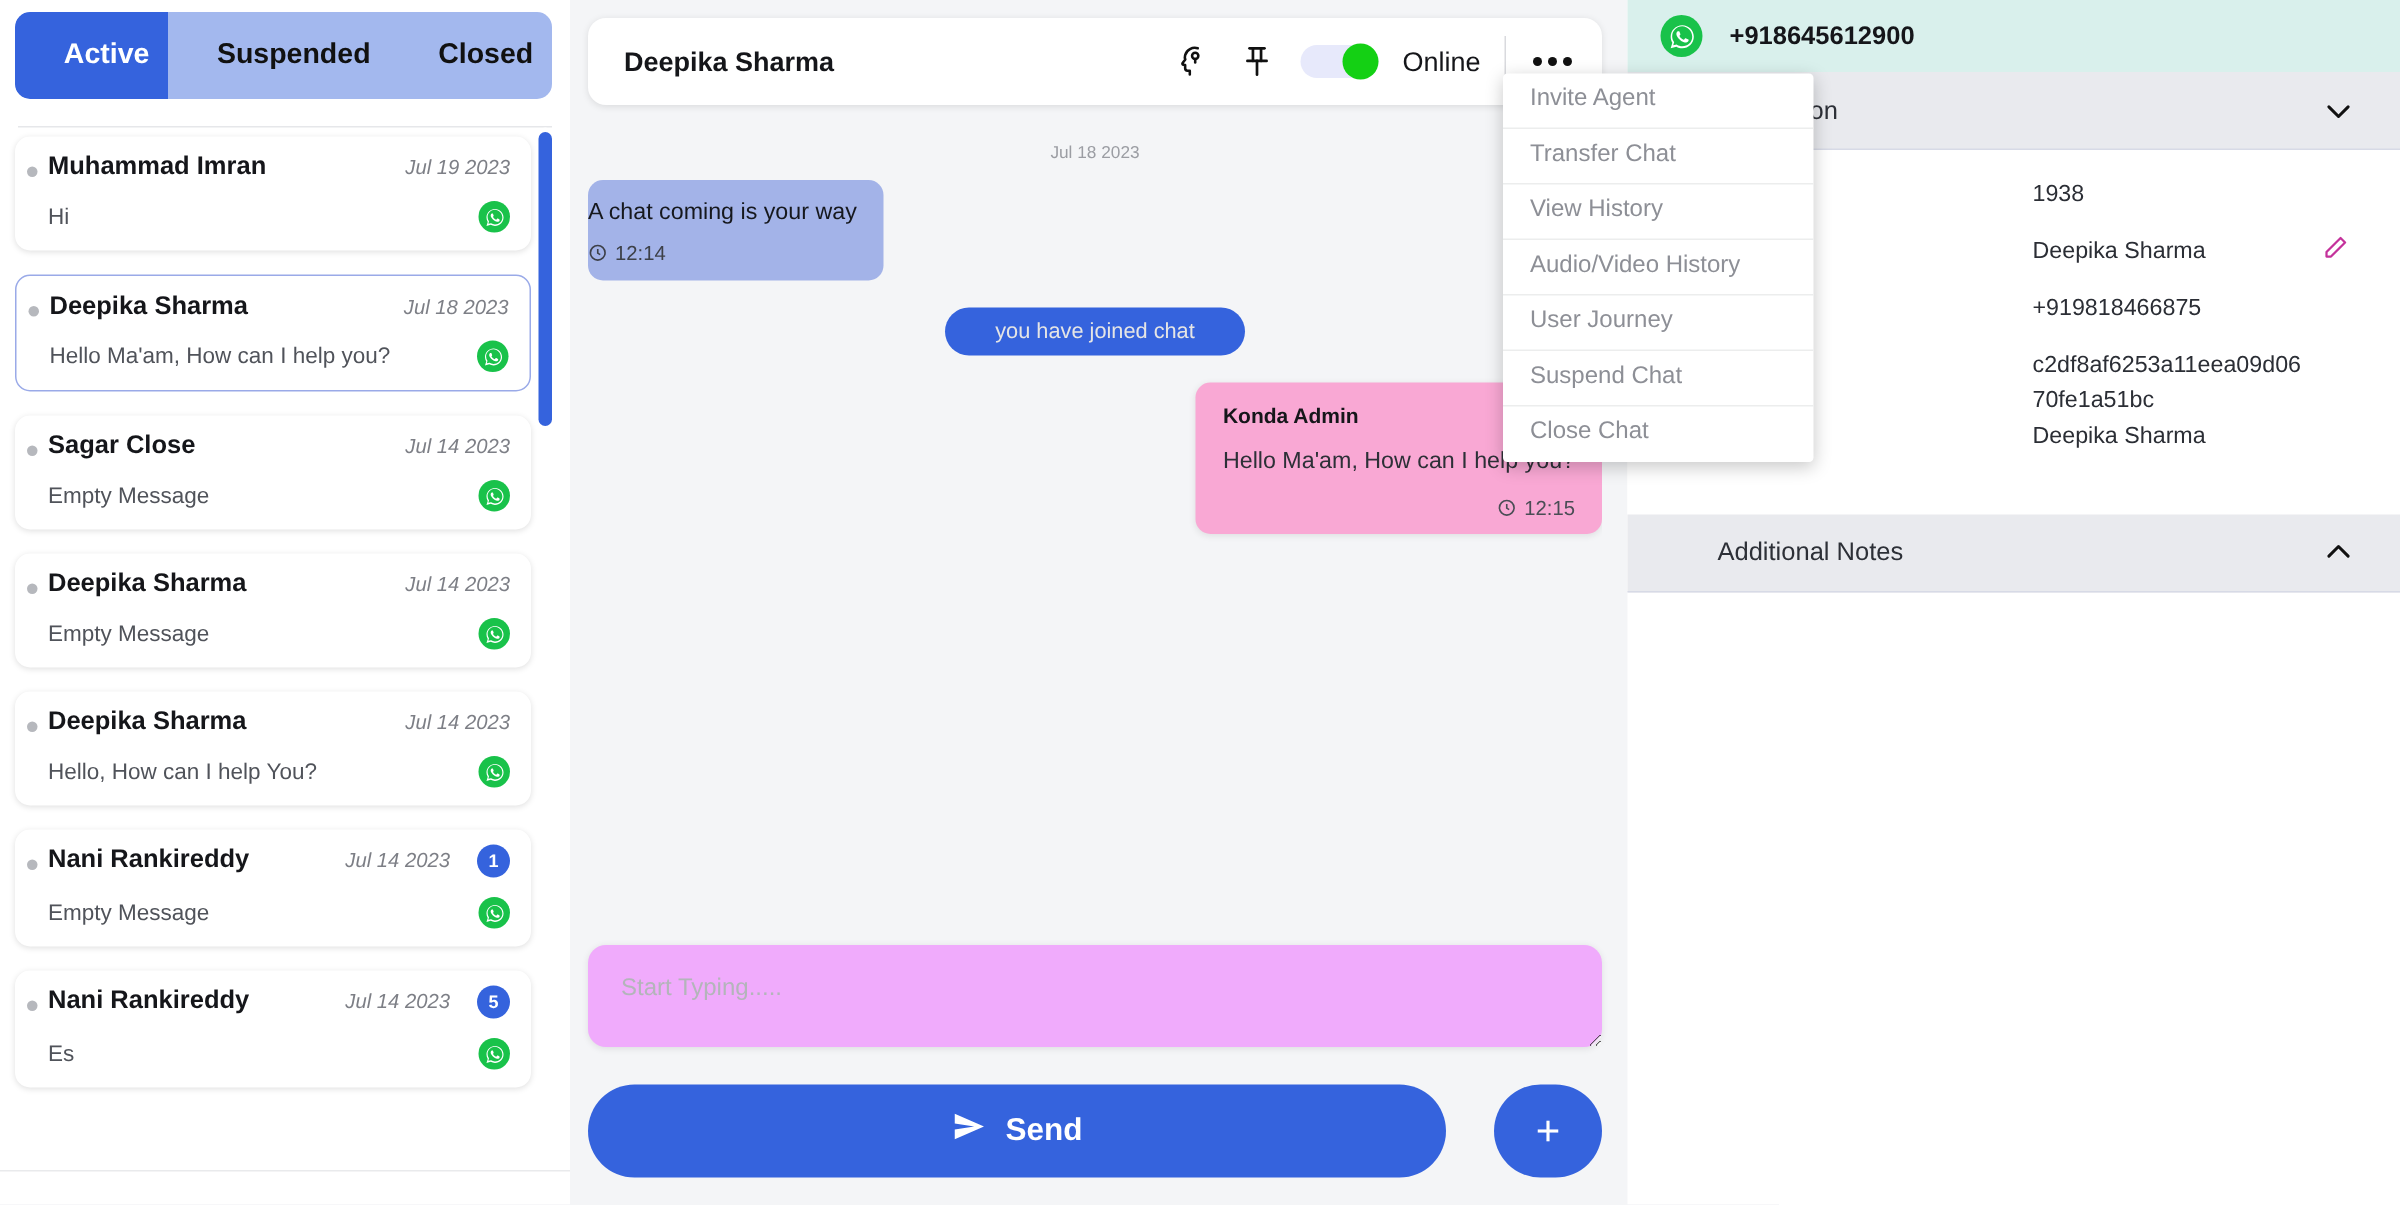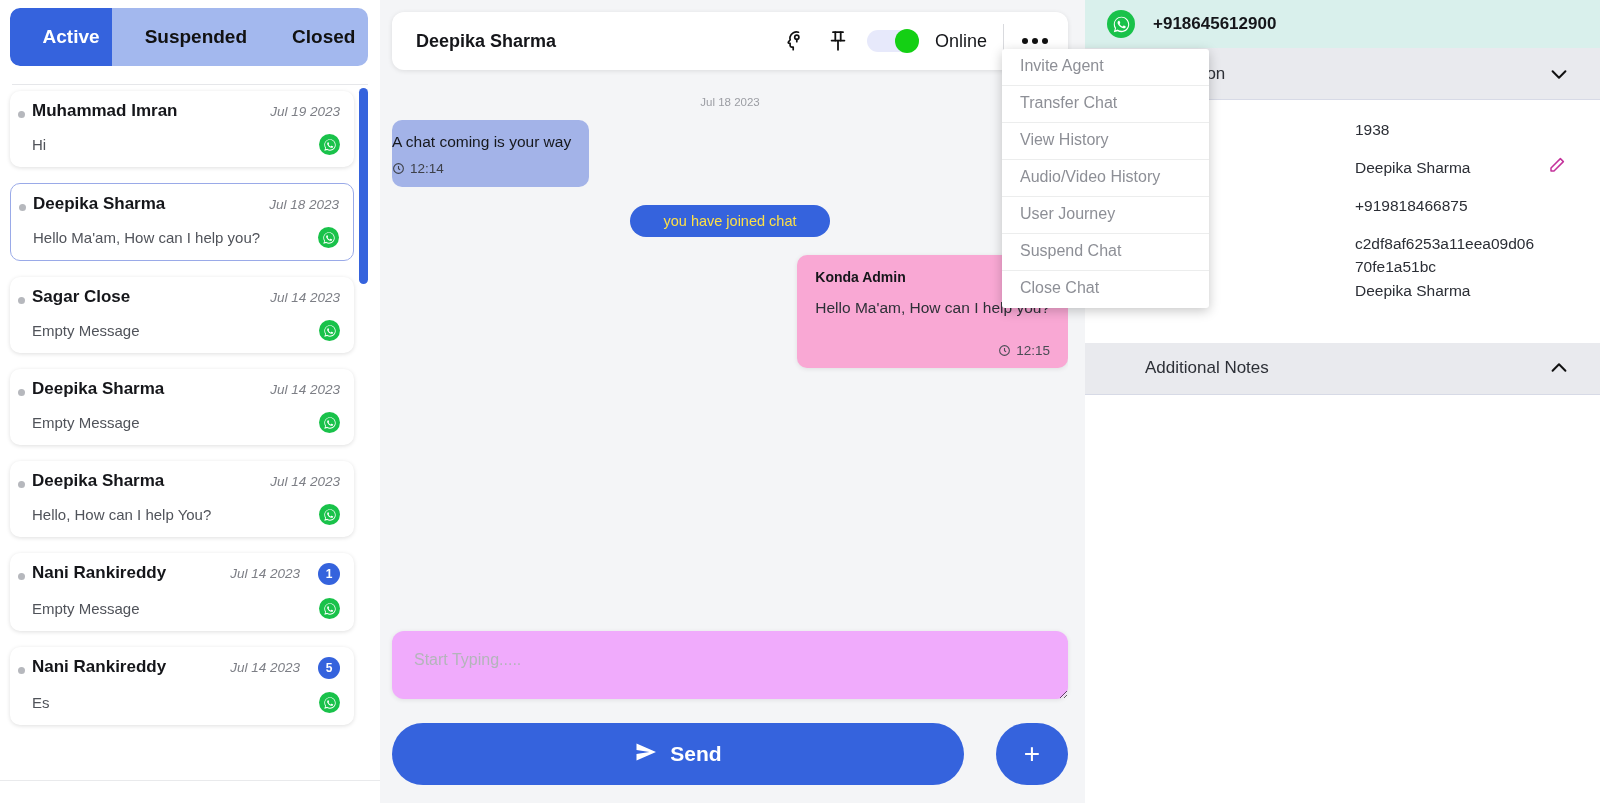--- a/index.html
+++ b/index.html
@@ -157,36 +157,36 @@
     border-radius: 10px;
     padding: 13px 18px 11px 0;
     max-width: 60%;
     font-size: 15.5px;
   }
   .bubble-in .meta {
     margin-top: 10px; font-size: 13.5px; color: #3d4048;
     display: flex; align-items: center; gap: 5px;
   }
   .pill-system {
-    background: #3563dd; color: #fde047;
+    background: #3563dd; color: #e5e5e5;
     border-radius: 999px;
     padding: 8px 33px;
     font-size: 14.5px;
   }
   .bubble-out {
     background: #f9a8d4;
     border-radius: 10px;
     box-shadow: 0 1px 5px rgba(0,0,0,0.09);
     padding: 14px 18px 10px 18px;
     min-width: 260px; max-width: 62%;
   }
   .bubble-out .author { font-size: 14px; font-weight: bold; color: #15161a; }
   .bubble-out .text { font-size: 15.5px; color: #2d3037; margin-top: 14px; }
   .bubble-out .meta {
-    margin-top: 26px; font-size: 13.5px; color: #4a4d55;
+    margin-top: 14px; font-size: 13.5px; color: #4a4d55;
     display: flex; align-items: center; justify-content: flex-end; gap: 5px;
   }
   .clock svg { width: 13px; height: 13px; display: block; }
 
   .composer {
     position: absolute; left: 12px; right: 12px; bottom: 100px;
   }
   .composer textarea {
     width: 100%; height: 68px;
     border: none; outline: none;

